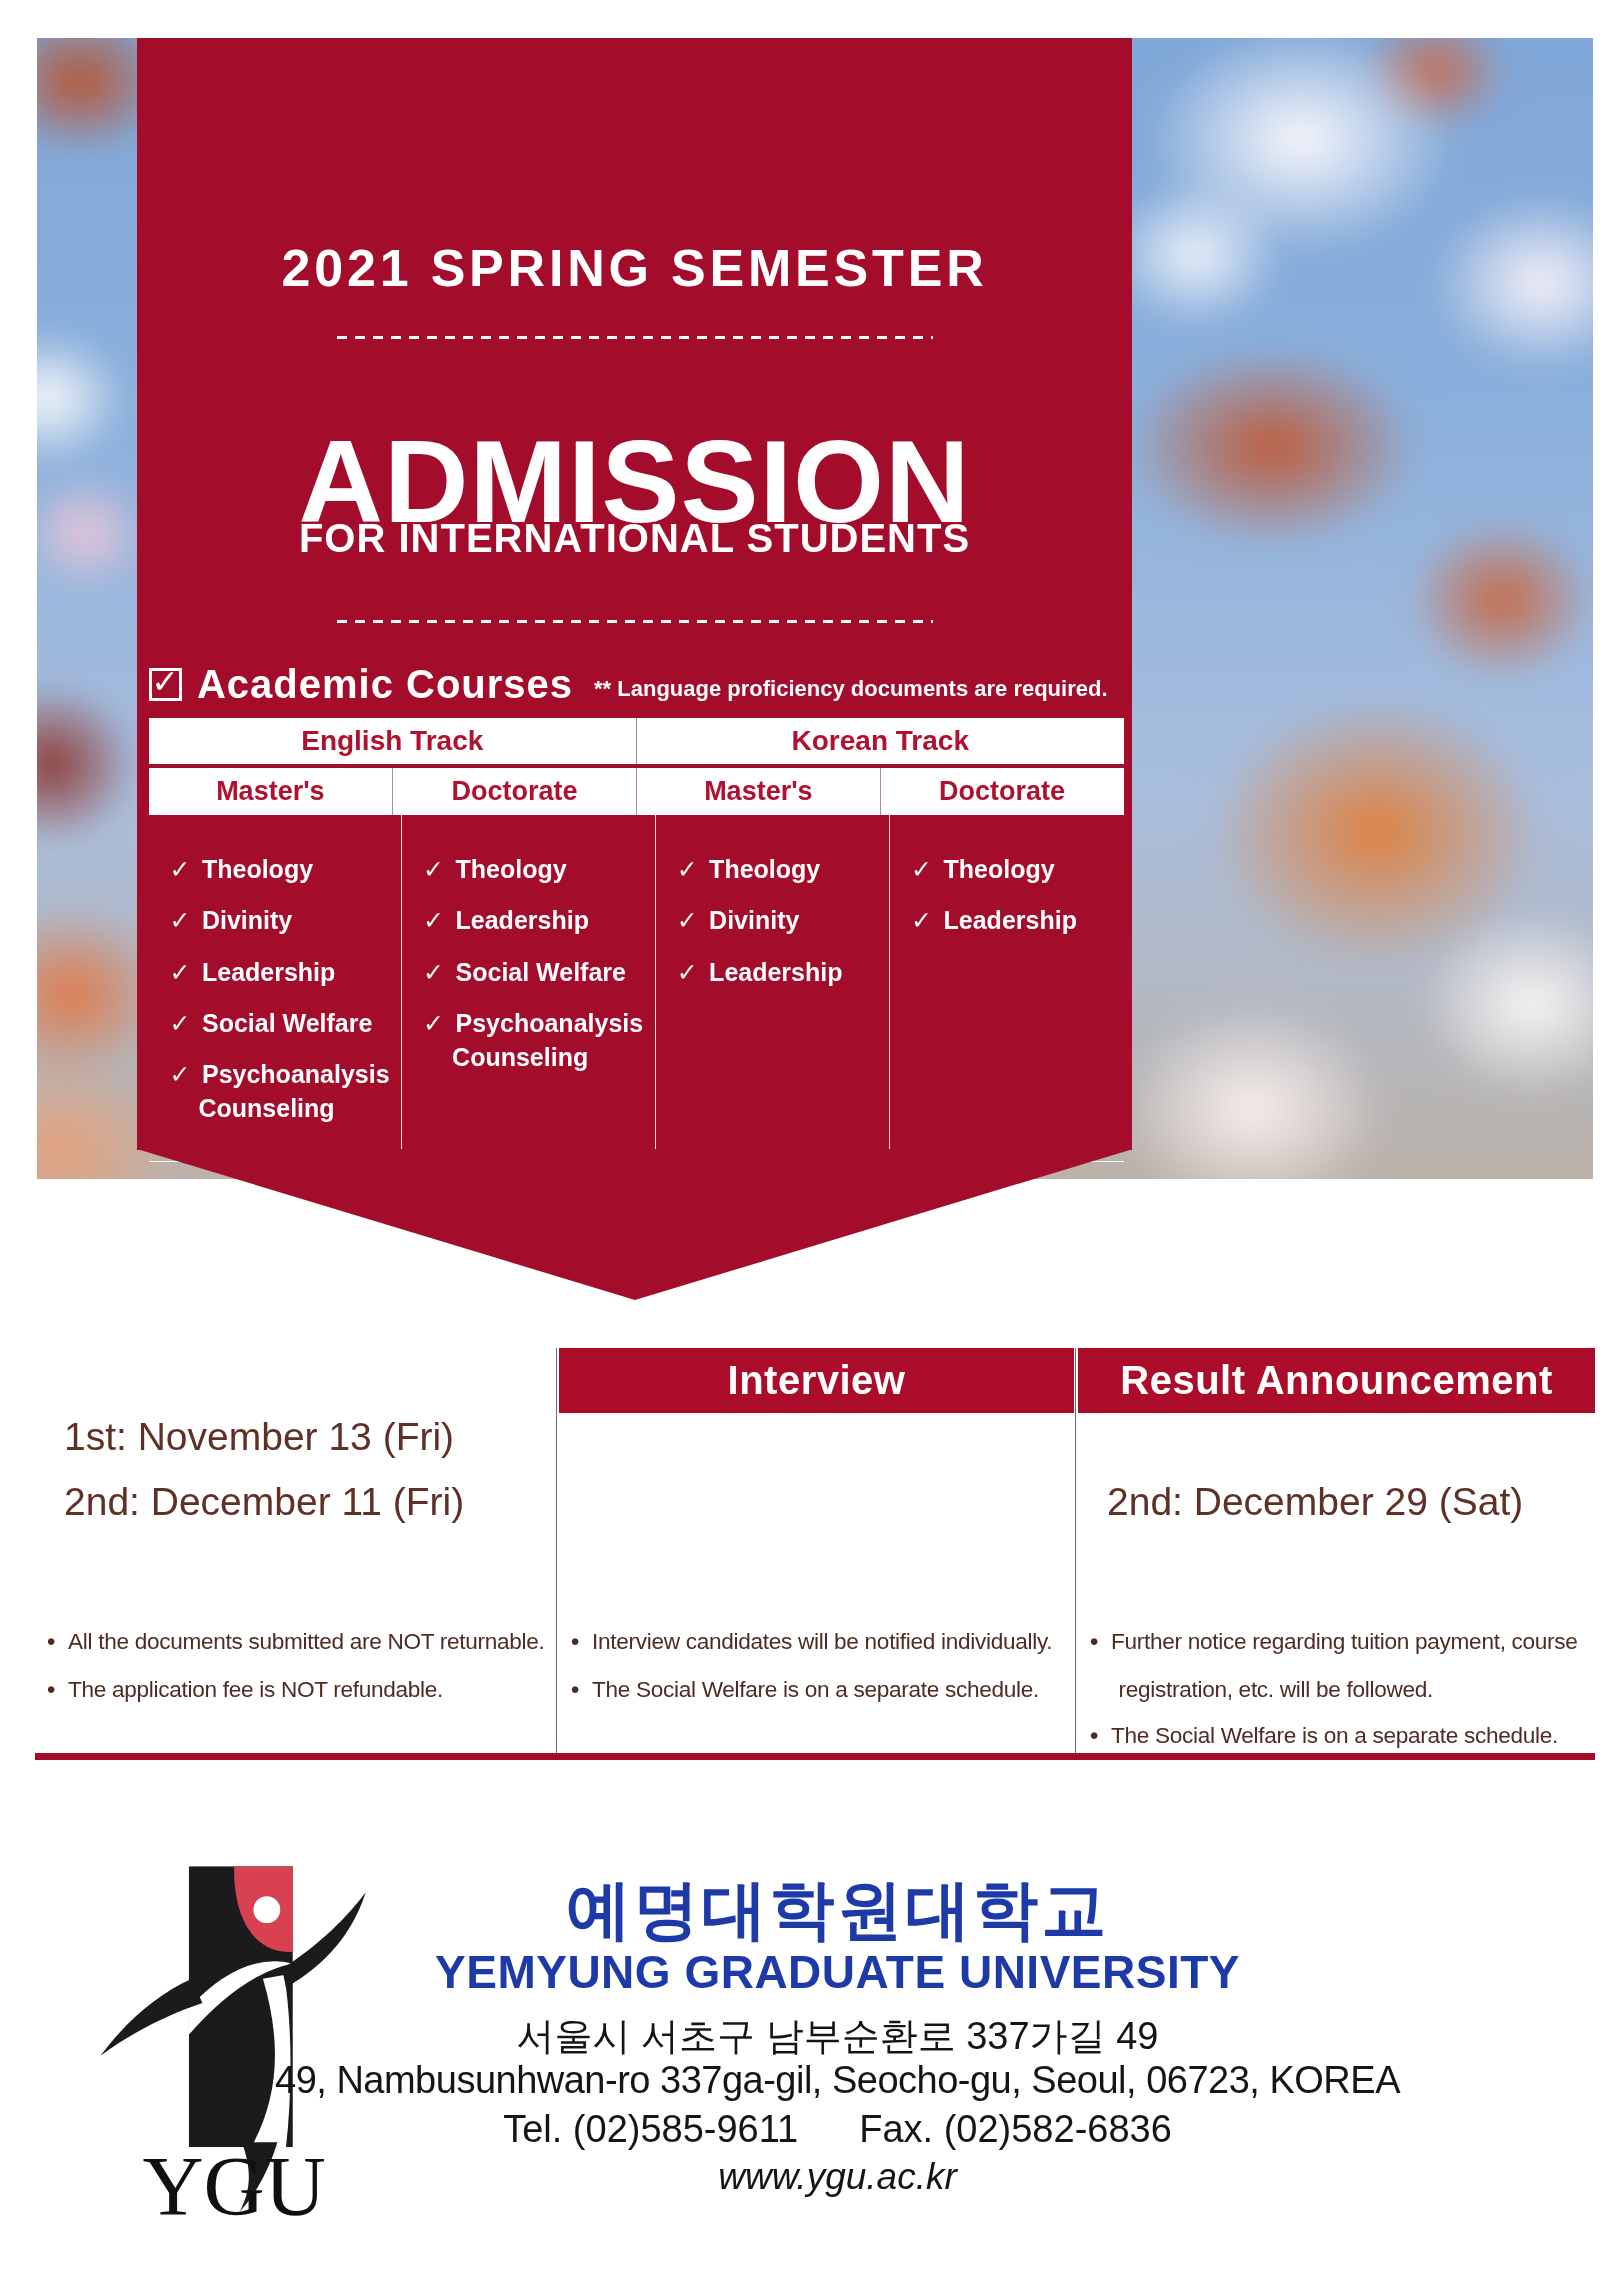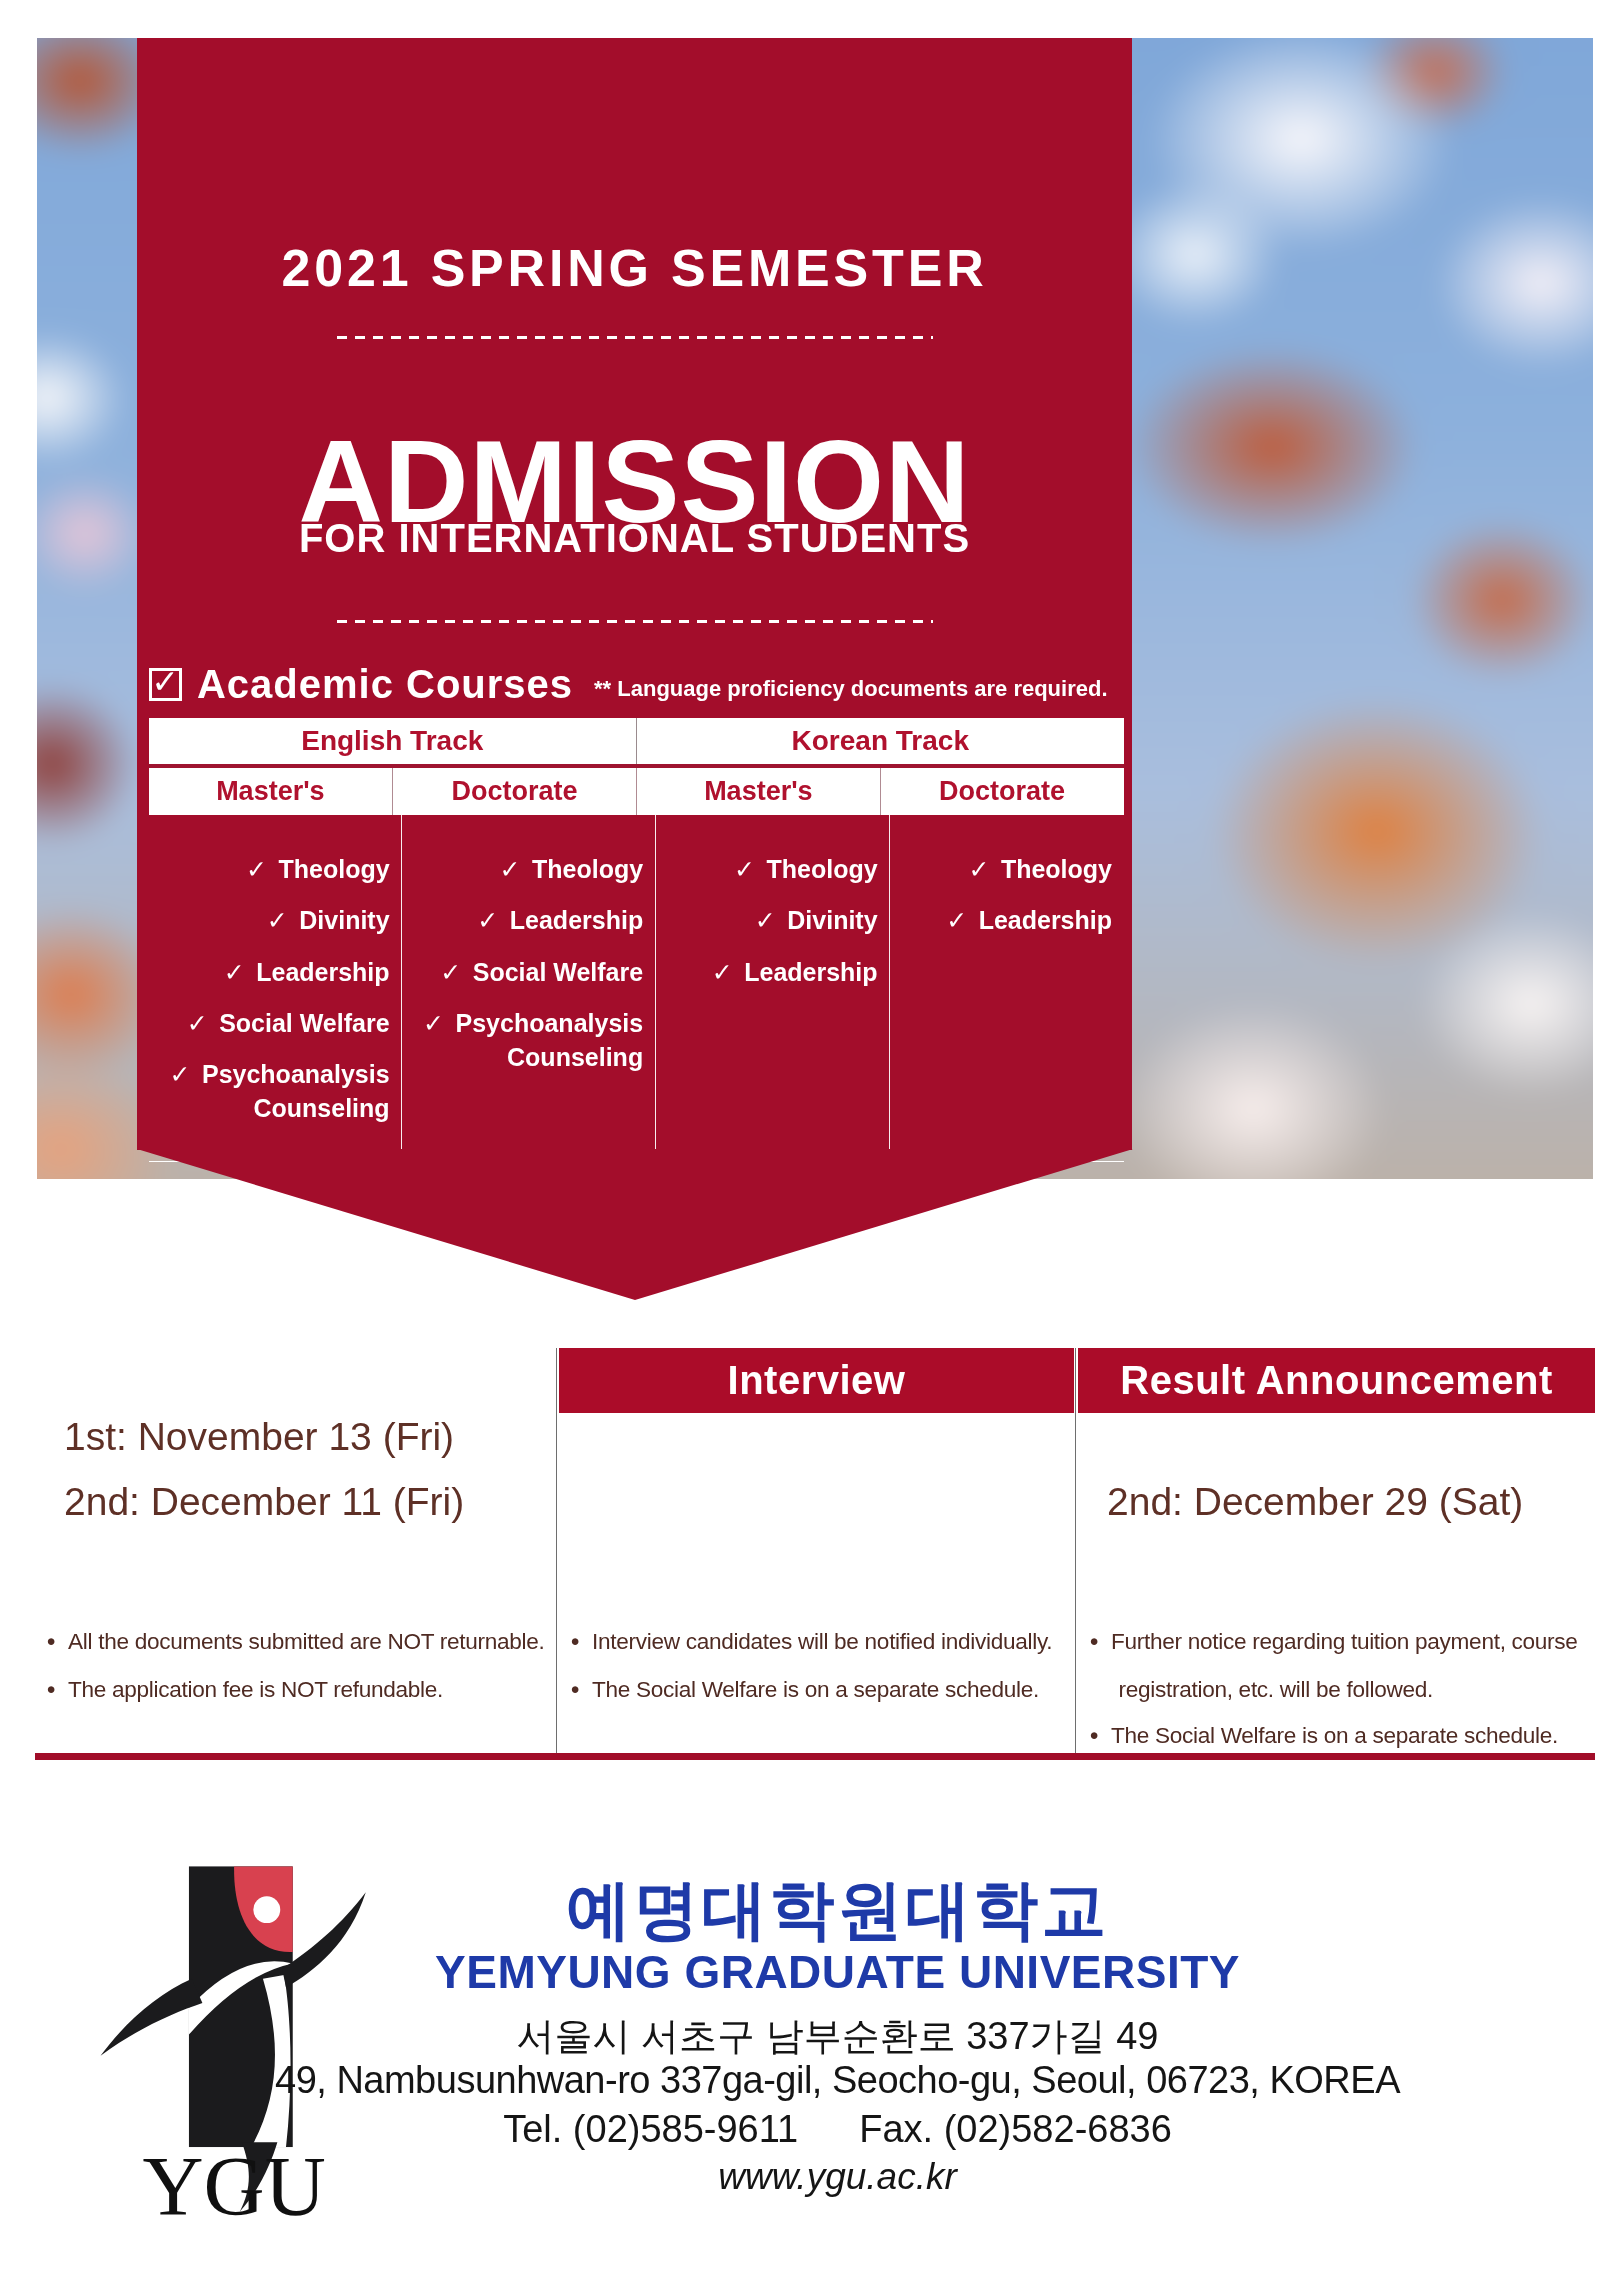--- a/index.html
+++ b/index.html
@@ -92,21 +92,21 @@
   }
   .trow1 .hcell + .hcell { border-left:1px solid #9a8b8e; }
   .trow2 { display:grid; grid-template-columns:repeat(4,1fr); }
   .trow2 .hcell {
     background:#fff; color:#B0112E; font-size:27px; font-weight:bold;
     height:47px; display:flex; align-items:center; justify-content:center;
   }
   .trow2 .hcell + .hcell { border-left:1px solid #b08b92; }
   .tbody {
     display:grid; grid-template-columns:repeat(4,1fr);
-    border-bottom:1.9px solid #ffffff; min-height:303px;text-align:right;
+    border-bottom:1.9px solid #ffffff; min-height:303px;
   }
   .bcell { padding:37px 11.5px 19px 21px; }
   .bcell + .bcell { border-left:1.4px solid rgba(255,255,255,.92); }
   .ti {
     color:#fff; font-weight:bold; font-size:25px; line-height:34px;
     margin-bottom:17.3px; padding-left:29px; text-indent:-29px;
   }
   .ti::before { content:"✓"; margin-right:11.5px; font-weight:bold; }
 
   

